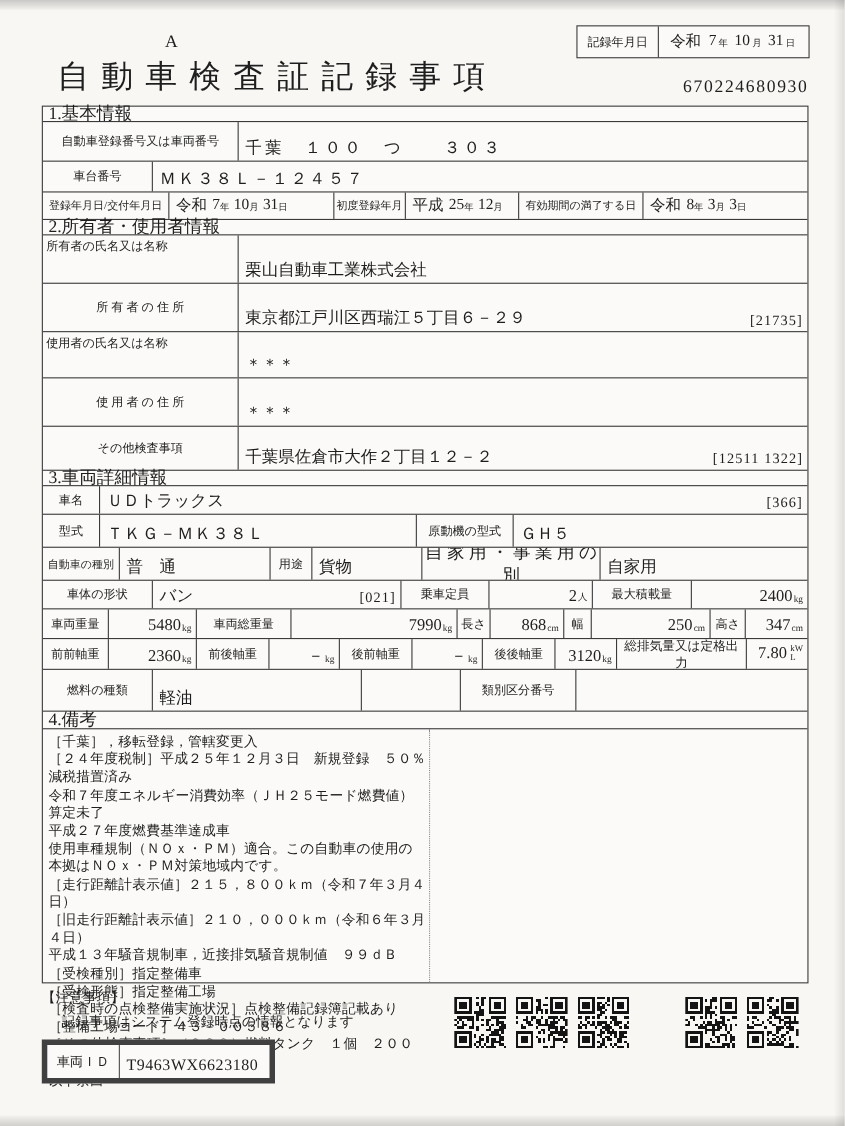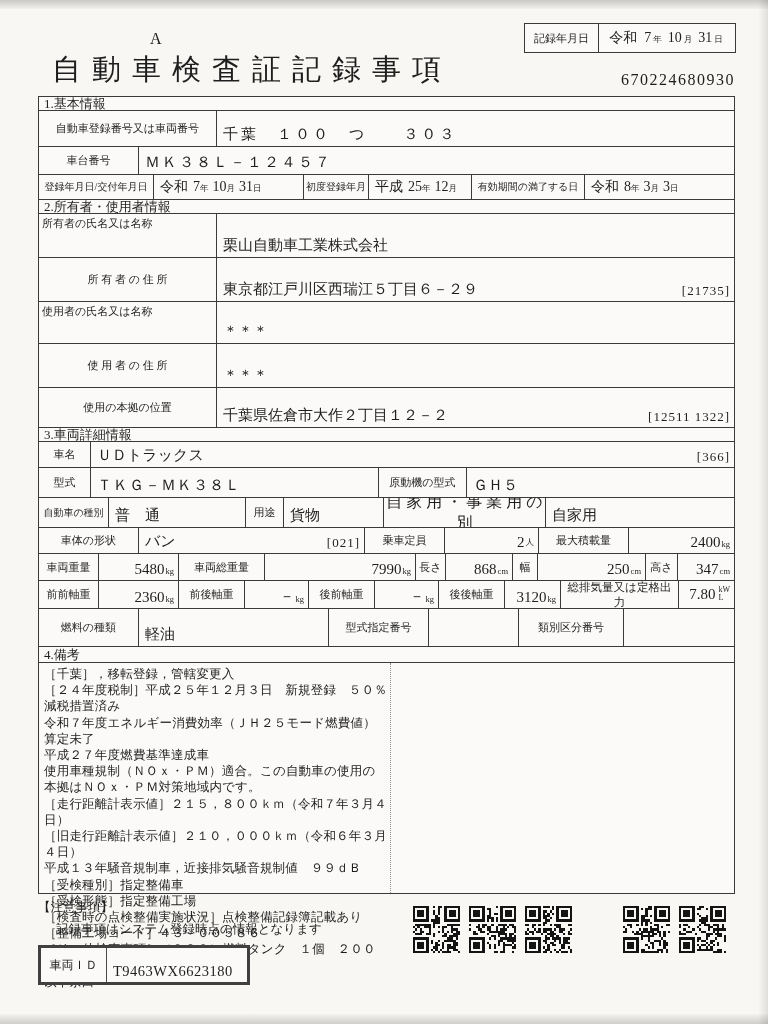--- a/index.html
+++ b/index.html
@@ -25,21 +25,21 @@
 
   .era { font-size:14px; margin-right:5px; }
   .dnum { font-size:14px; }
   .dunit { font-size:8.5px; position:relative; top:2px; margin-right:4px; }
 
   .tbl { position:absolute; left:38px; top:96px; width:697px; border:1.5px solid #3a3a3a; background:#fbfaf8; }
   .row { display:flex; border-bottom:1px solid #3a3a3a; }
   .row:last-child { border-bottom:none; }
   .cell { border-right:1px solid #3a3a3a; overflow:hidden; }
   .cell:last-child { border-right:none; }
-  .sec-head { font-size:13px; padding:0 5px; display:flex; align-items:center; }
+  .sec-head { font-size:16px; padding:0 5px; display:flex; align-items:center; }
 
   .lab { font-size:11px; display:flex; align-items:center; justify-content:center; text-align:center; padding:1px 2px; }
   .lab.sm { font-size:10px; }
   .lab.tl { align-items:flex-start; justify-content:flex-start; padding:2px 3px; }
   .val { display:flex; align-items:flex-end; padding:1px 4px 2px 6px; font-size:15px; white-space:nowrap; }
   .val.mid { align-items:center; }
   .val .grow { flex:1; }
   .bracket-code { font-size:13px; letter-spacing:1px; }
   .num { justify-content:flex-end; }
   .unit { font-size:8.5px; position:relative; top:-2px; margin-left:1px; }
@@ -47,21 +47,21 @@
 
   .remarks { display:flex; }
   .remarks .col-l { width:352px; border-right:1px dotted #8a8a86; padding:3px 2px 3px 5px; }
   .remarks .col-r { flex:1; }
   .remark-line { font-size:12.5px; line-height:16.2px; letter-spacing:0.2px; }
 
   .notice-head { position:absolute; left:38px; top:899px; font-size:12.5px; }
   .notice-text { position:absolute; left:56px; top:921px; font-size:12.5px; }
 
   .vid-box { position:absolute; left:38px; top:945px; width:212px; height:40px;
-    border:3px solid #404040; display:flex; background:#fbfaf8; }
+    border:5px solid #404040; display:flex; background:#fbfaf8; }
   .vid-box .lab { width:66px; border-right:1px solid #4a4a46; font-size:12px; }
   .vid-box .val { flex:1; align-items:flex-end; font-size:14.5px; letter-spacing:0.5px; }
 
   .qr-strip { position:absolute; top:906px; left:413px; display:flex; gap:9px; }
   .qr-strip2 { position:absolute; top:906px; left:623px; display:flex; gap:9px; }
   .qr { width:47px; height:47px; }
 </style>
 </head>
 <body>
 
@@ -152,21 +152,21 @@
       <div class="cell lab tl" style="width:178px">使用者の氏名又は名称</div>
       <div class="cell val" style="flex:1">＊＊＊</div>
     </div>
 
     <div class="row" style="height:44px">
       <div class="cell lab" style="width:178px">使 用 者 の 住 所</div>
       <div class="cell val" style="flex:1">＊＊＊</div>
     </div>
 
     <div class="row" style="height:40px">
-      <div class="cell lab" style="width:178px">使用の本拠の位置</div>
+      <div class="cell lab" style="width:178px">その他検査事項</div>
       <div class="cell val" style="flex:1">
         <span>千葉県佐倉市大作２丁目１２－２</span>
         <span class="grow"></span>
         <span class="bracket-code">[12511 1322]</span>
       </div>
     </div>
 
     <div class="row sec-head" style="height:14px">3.車両詳細情報</div>
 
     <div class="row" style="height:26px">
@@ -268,21 +268,20 @@
         <span class="unit2">
             <span>kW</span>
             <span>L</span>
           </span>
       </div>
     </div>
 
     <div class="row" style="height:38px">
       <div class="cell lab" style="width:100px">燃料の種類</div>
       <div class="cell val" style="width:190px">軽油</div>
-      <div class="cell lab" style="width:100px">型式指定番号</div>
       <div class="cell val" style="width:90px"></div>
       <div class="cell lab" style="width:105px">類別区分番号</div>
       <div class="cell val" style="flex:1"></div>
     </div>
 
     <div class="row sec-head" style="height:16px">4.備考</div>
 
     <div class="row remarks" style="height:230px">
       <div class="col-l">
         <div class="remark-line">［千葉］，移転登録，管轄変更入</div>

